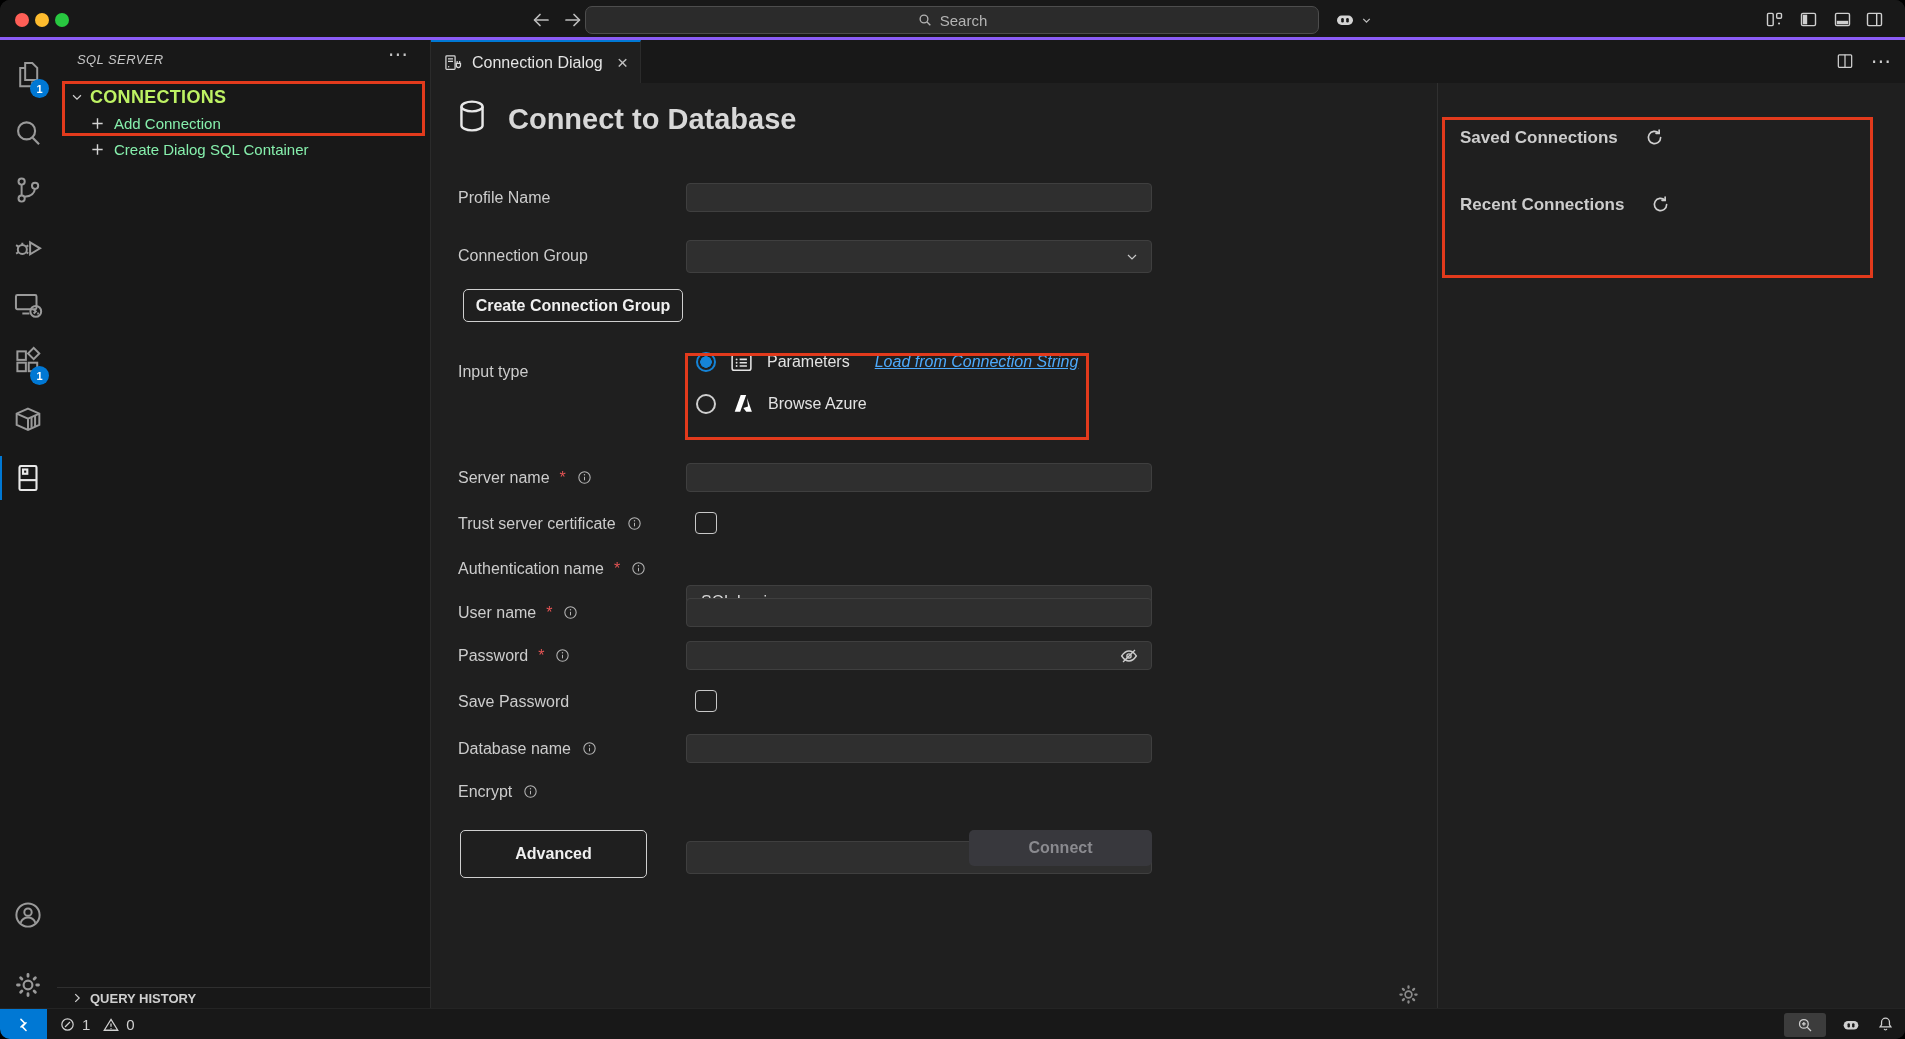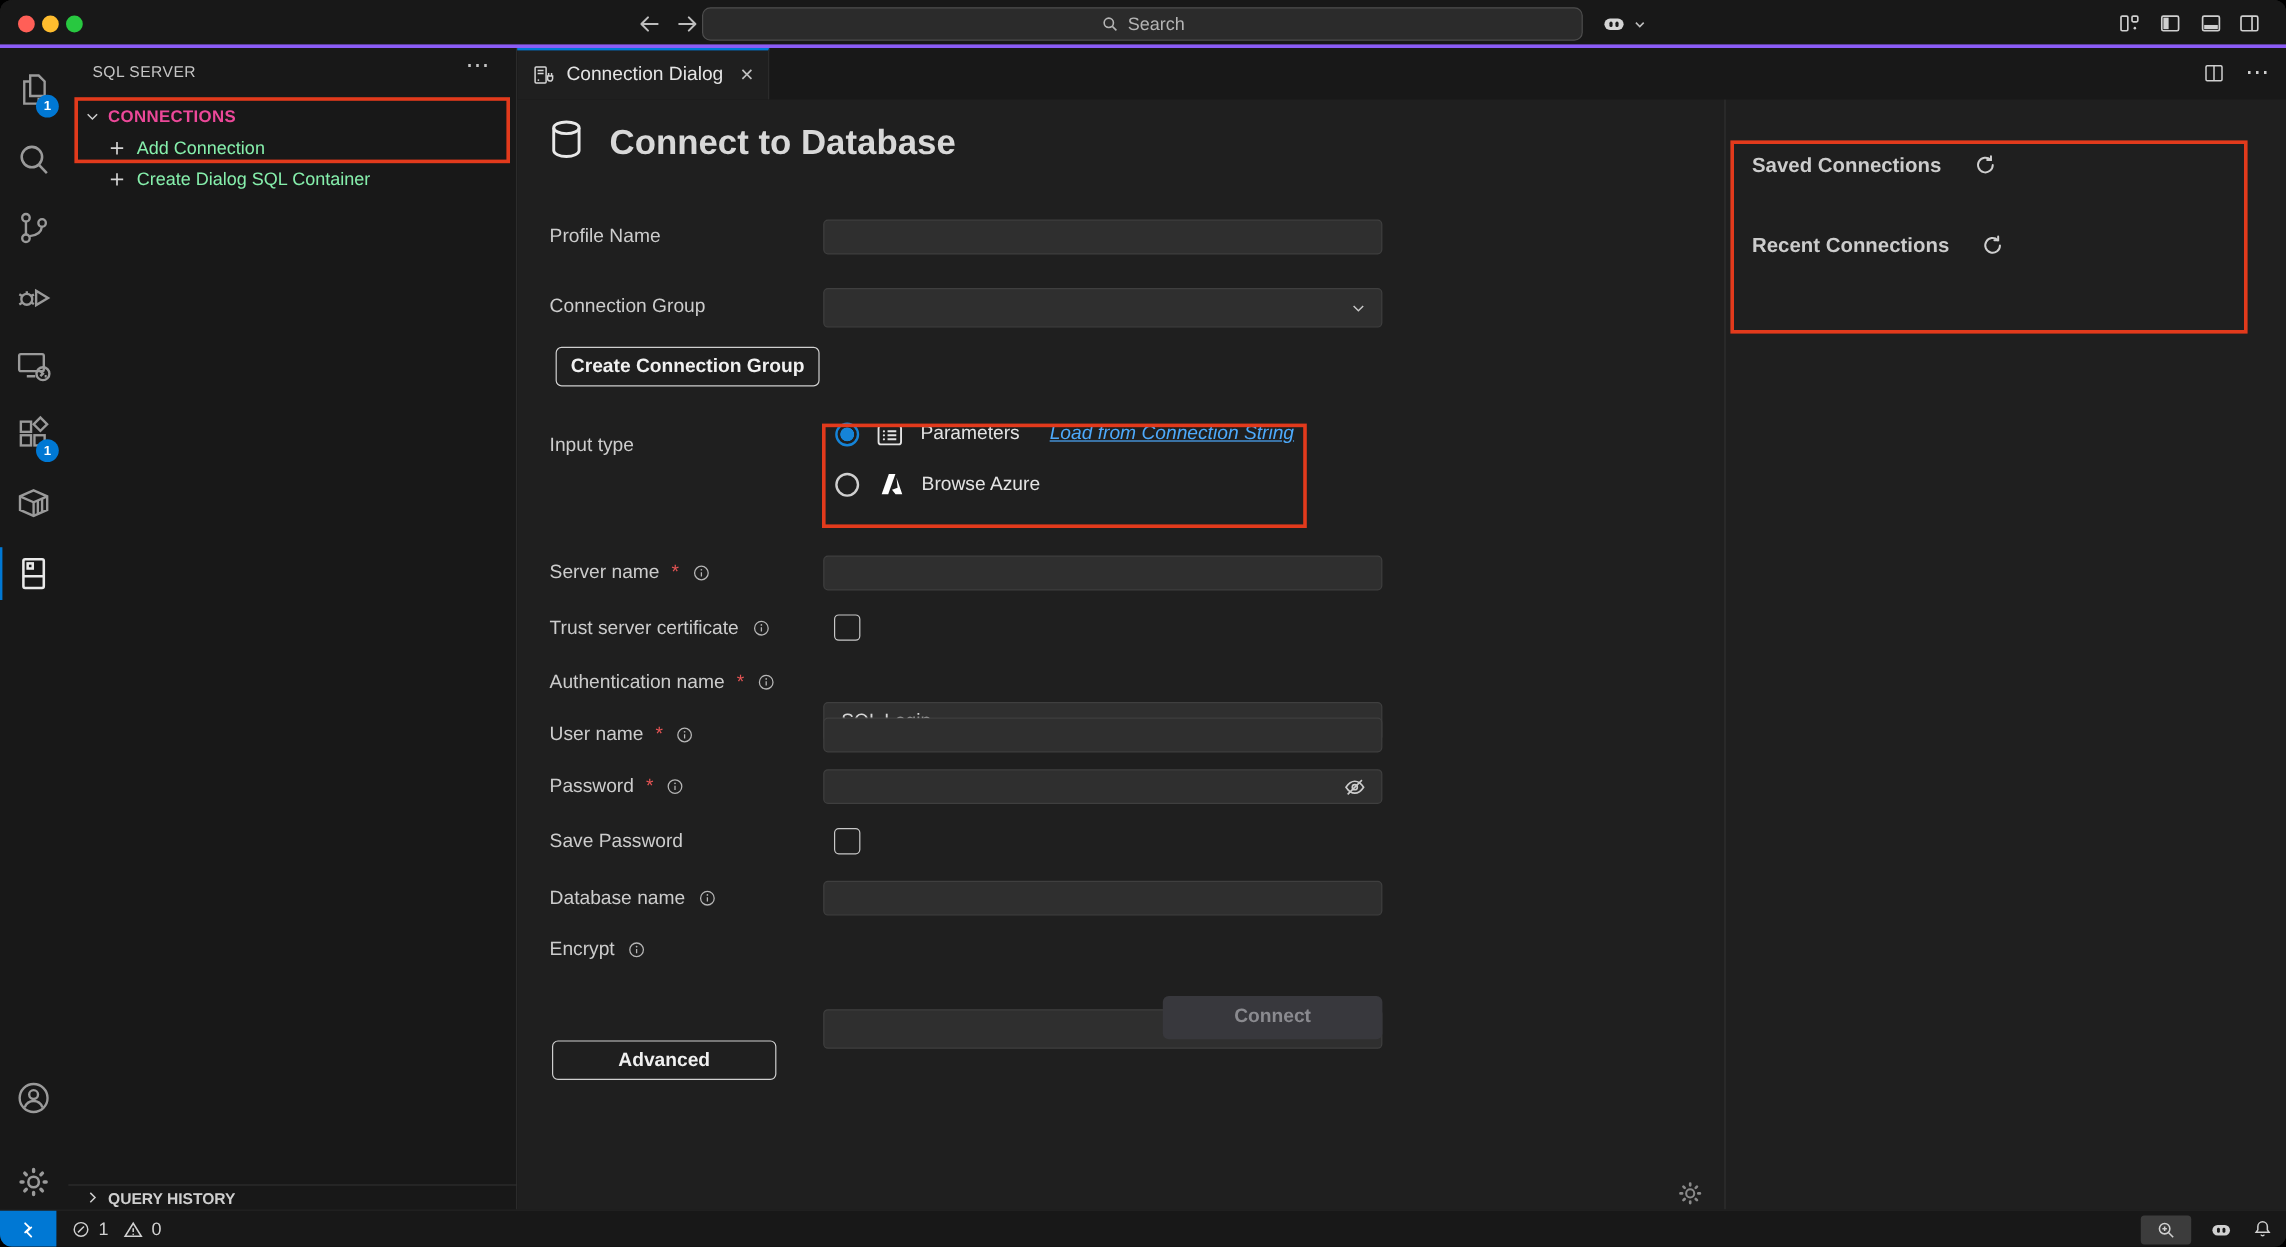--- a/index.html
+++ b/index.html
@@ -27,24 +27,24 @@
   
   .activitybar{position:absolute;left:0;top:40px;width:57px;height:968px;background:var(--bg-dark);}
   .ab-item{position:absolute;left:11px;width:34px;height:34px;color:#9a9a9a;}
   .ab-item.active{color:#e9e9e9;}
   .ab-blue-bar{position:absolute;left:0;top:416px;width:2px;height:44px;background:var(--accent);}
   .badge{position:absolute;width:19px;height:19px;border-radius:50%;background:var(--accent);
     color:#fff;font-size:11px;font-weight:700;display:flex;align-items:center;justify-content:center;}
   
   .sidebar{position:absolute;left:57px;top:40px;width:374px;height:968px;background:var(--bg-dark);
     border-right:1px solid var(--line);}
-  .sb-header{position:absolute;left:20px;top:12px;font-size:13px;letter-spacing:.4px;color:#c5c5c5;}
+  .sb-header{position:absolute;left:20px;top:12px;font-size:13px;letter-spacing:.4px;color:#c5c5c5;font-style:italic;}
   .sb-ellipsis{position:absolute;right:22px;top:2px;font-size:20px;color:#c5c5c5;cursor:pointer;}
   .sb-row{position:absolute;left:0;width:374px;height:26px;display:flex;align-items:center;font-size:15px;color:#86efac;}
-  .sb-sec{font-weight:700;font-size:14px;letter-spacing:.3px;color:#ec4899;}
+  .sb-sec{font-weight:700;font-size:18px;letter-spacing:.3px;color:#bef264;}
   .qh{position:absolute;left:0;top:947px;width:374px;height:21px;border-top:1px solid #2f2f2f;
     display:flex;align-items:center;font-weight:700;font-size:13px;color:#cfcfcf;}
   
   .tabbar{position:absolute;left:431px;top:40px;width:1474px;height:43px;background:var(--bg-dark);}
   .tab{position:absolute;left:0;top:0;width:210px;height:43px;background:var(--bg-editor);
     border-top:2px solid var(--accent);border-right:1px solid var(--line);
     display:flex;align-items:center;padding:0 12px;gap:9px;}
   .tab-label{font-size:16px;color:#e4e4e4;white-space:nowrap;}
   .tab-close{margin-left:auto;font-size:19px;color:#c0c0c0;line-height:1;cursor:pointer;}
   .editor-actions{position:absolute;right:14px;top:11px;display:flex;gap:16px;color:#cfcfcf;align-items:center;}
@@ -464,21 +464,21 @@
     <div class="checkbox" style="left:264px;top:607px"></div>
     <input class="ti ctl" style="top: 651px;">
     <div class="ctl select" style="top:692px">
       <span class="chev icon">
           <svg width="16" height="16" viewBox="0 0 24 24" fill="none" stroke="currentColor" stroke-width="1.8">
             <path d="m6 9 6 6 6-6"></path>
           </svg>
         </span>
     </div>
 
-    <button class="btn-outline abs" style="left:29px;top:784px;width:187px;height:33px">Advanced</button>
+    <button class="btn-outline abs" style="left:29px;top:747px;width:187px;height:48px">Advanced</button>
     <button class="btn-disabled abs" style="left:538px;top:747px;width:183px;height:36px">Connect</button>
 
     <div class="annot" style="left:254px;top:270px;width:404px;height:87px"></div>
 
     <div class="rp-row" style="left:1029px;top:44px">
       <span>Saved Connections</span>
       <span class="refresh icon">
         <svg width="21" height="21" viewBox="0 0 24 24" fill="none" stroke="currentColor" stroke-width="1.9" stroke-linecap="round">
             <path d="M19 12a7 7 0 1 1-2.05-4.95"></path>
             <path d="M17.3 3.6v3.6h-3.6"></path>

